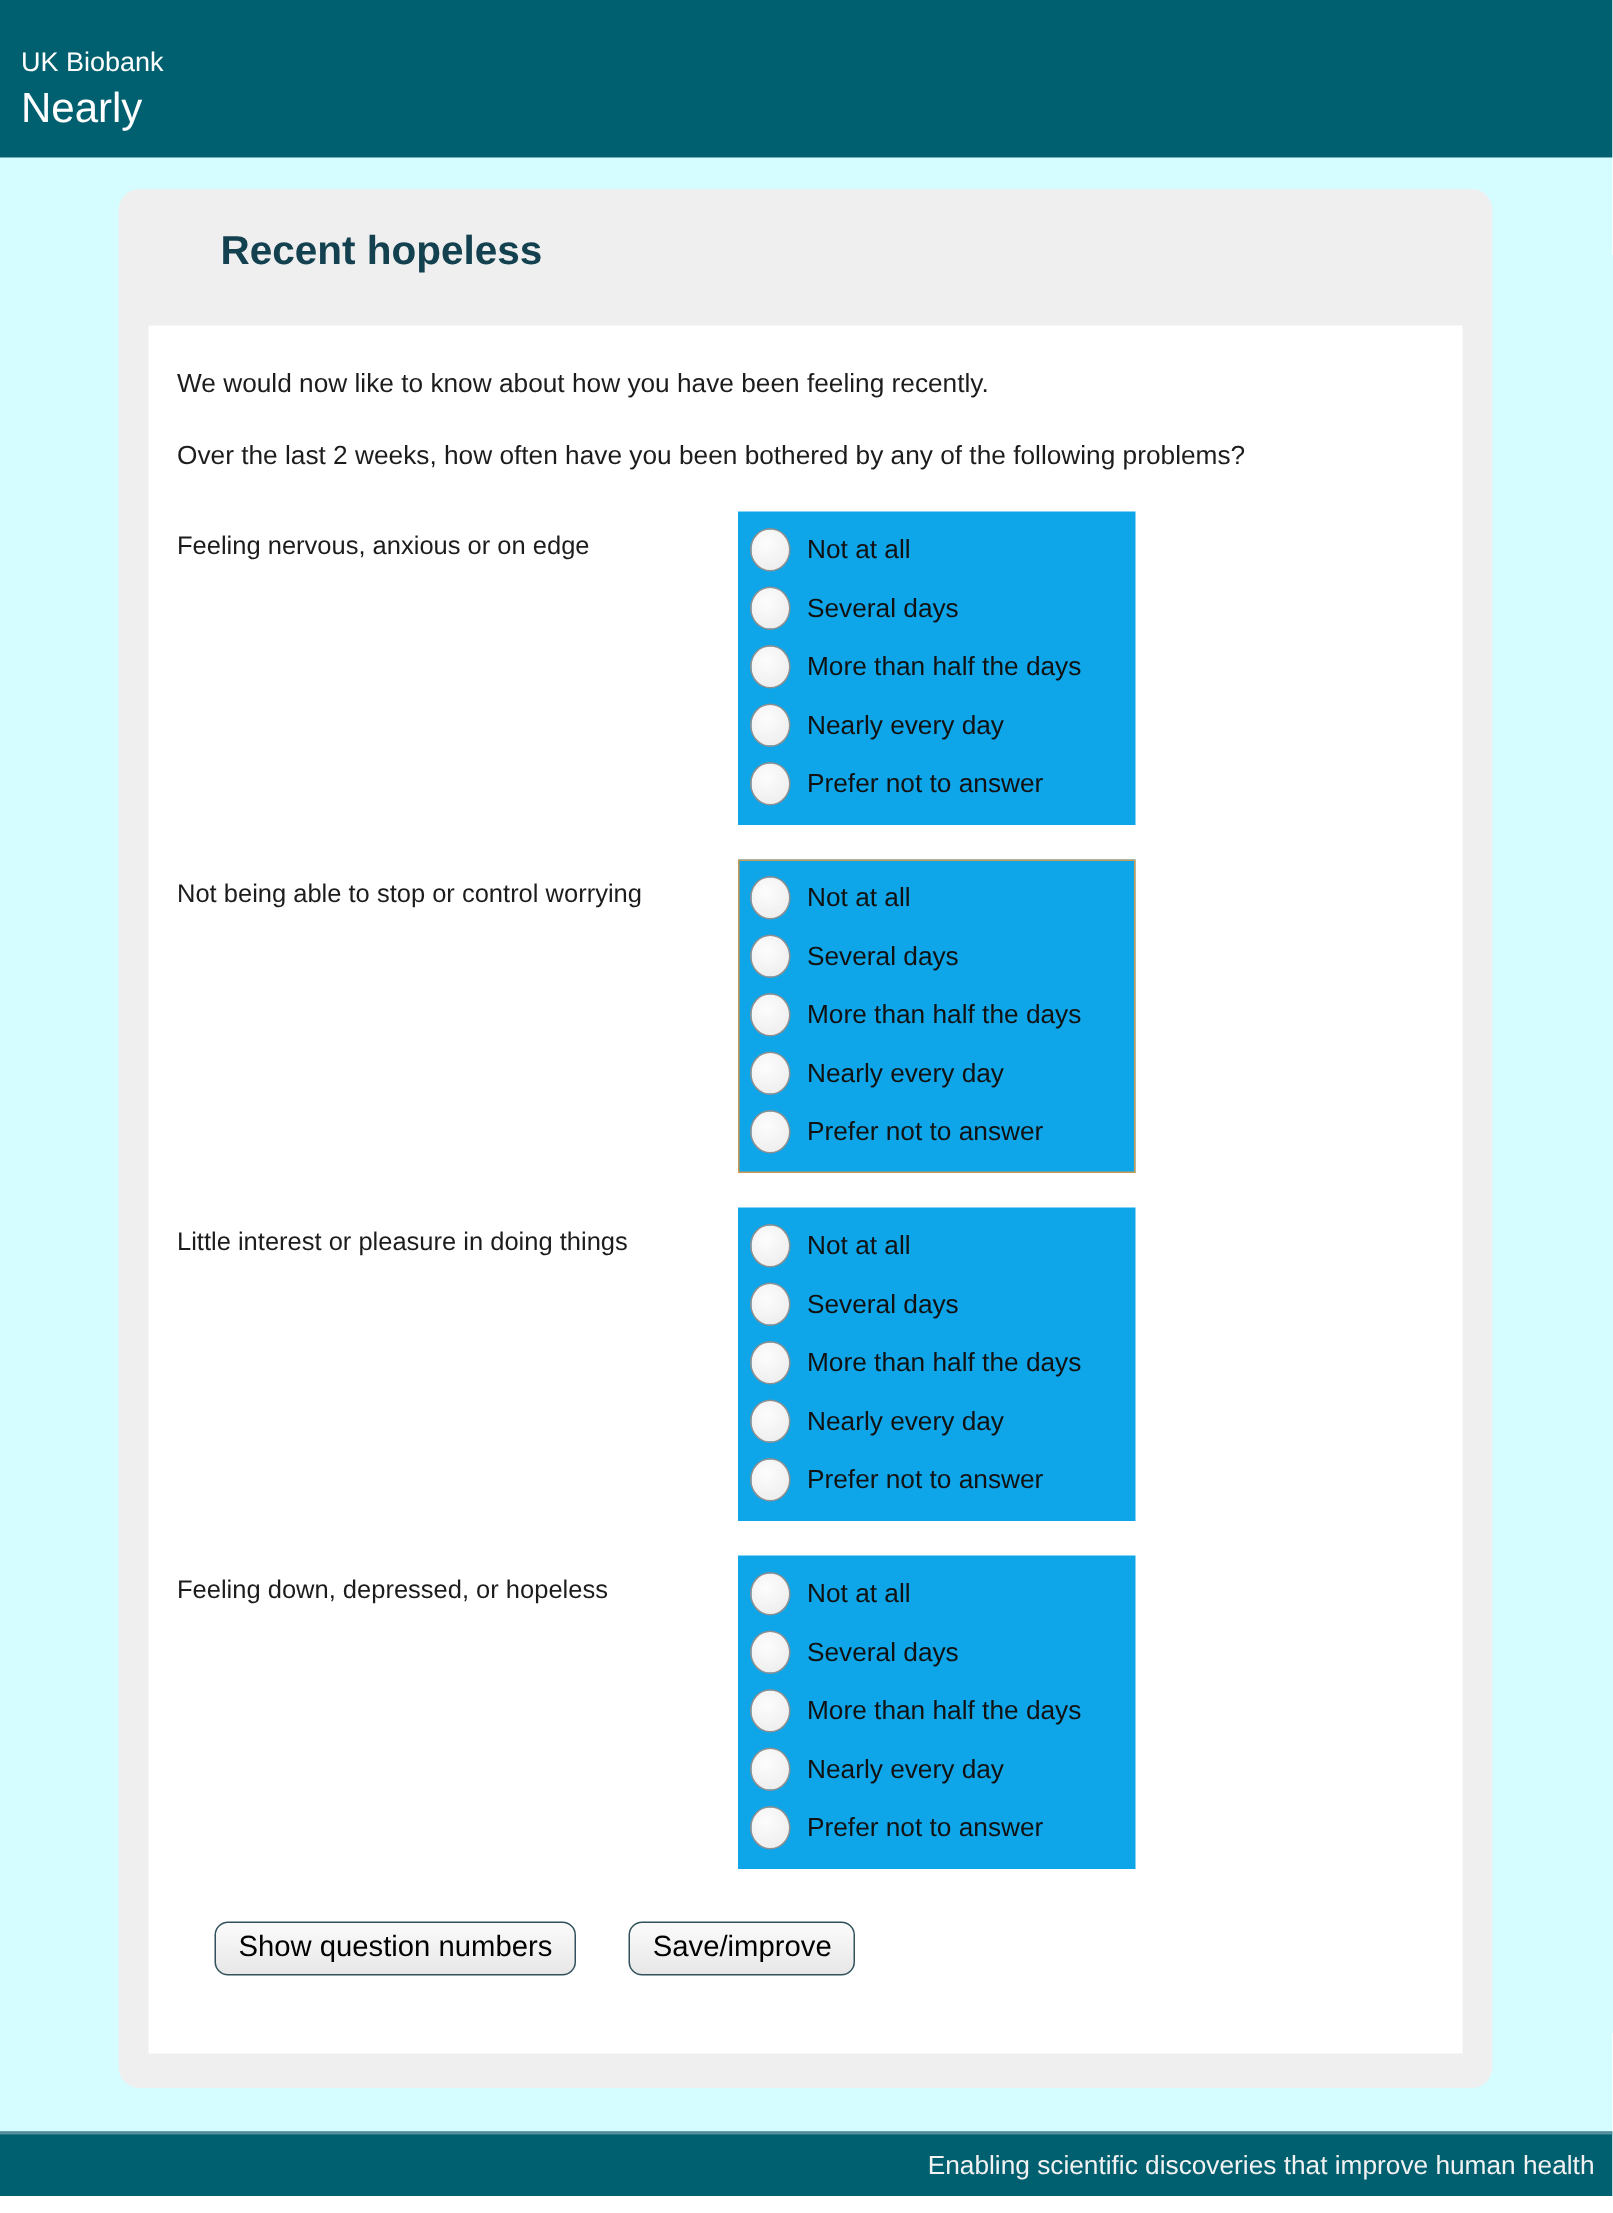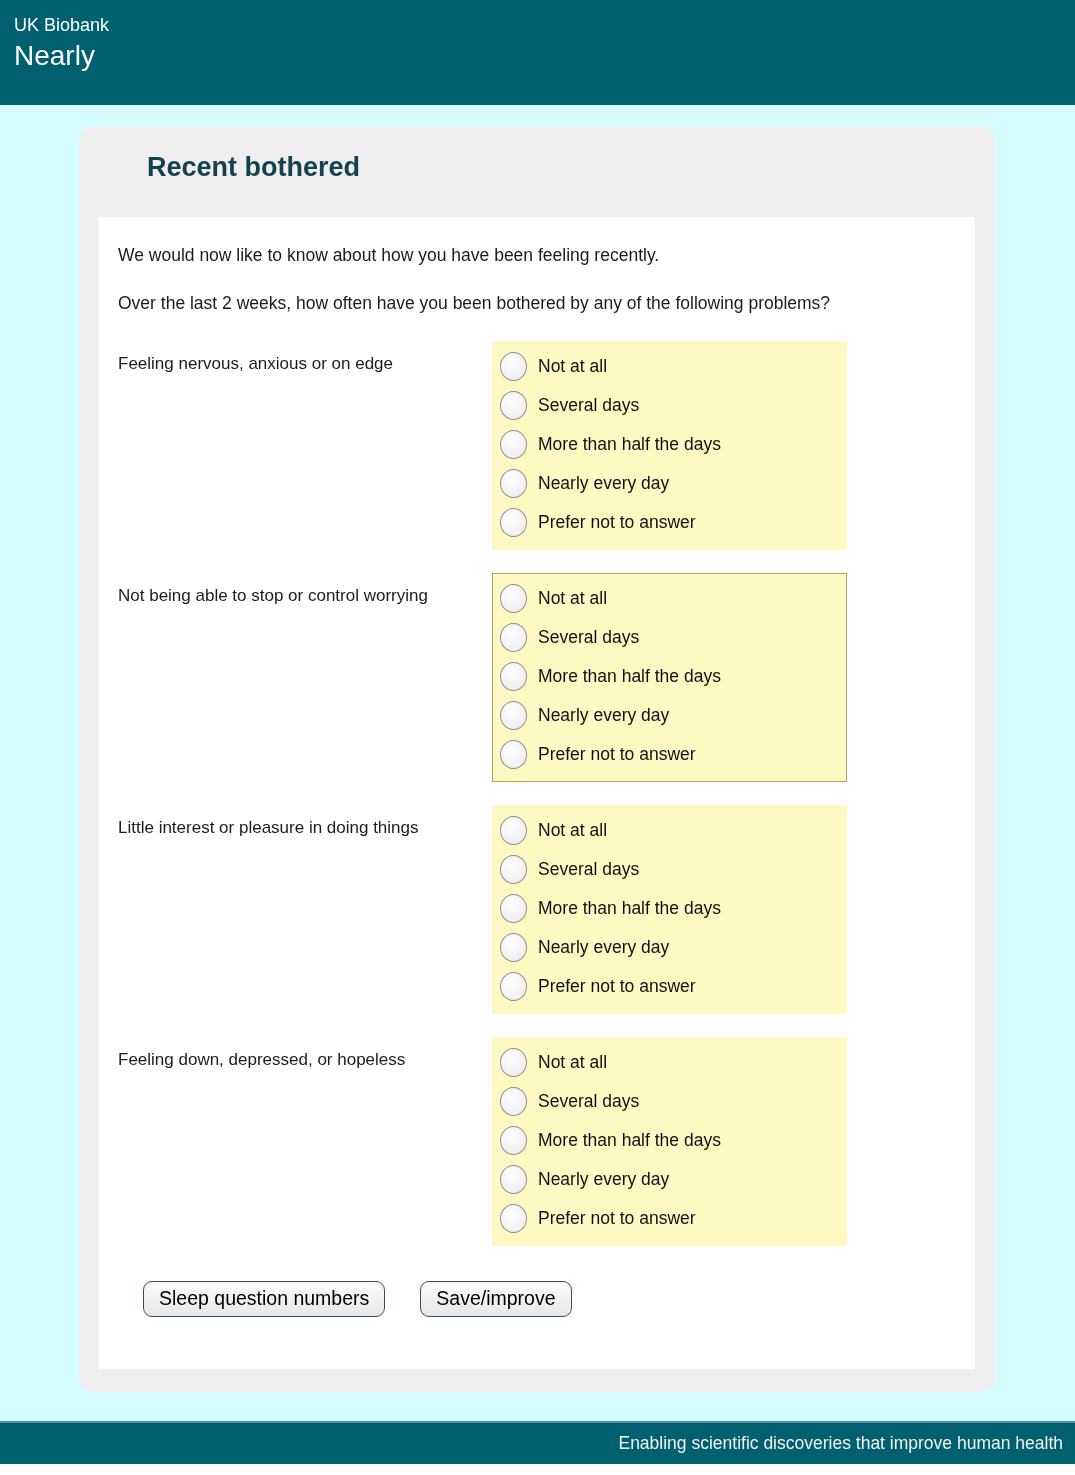--- a/index.html
+++ b/index.html
@@ -9,21 +9,21 @@
     font-family: "Liberation Sans", sans-serif;
     color: #1c1c1c;
   }
 
   
   .header {
     height: 105px;
     background: #00606f;
     display: flex;
     justify-content: space-between;
-    align-items: flex-start;
+    align-items: center;
     padding: 14px 30px 0 14px;
     position: relative;
   }
   .header-titles { color: #ffffff; }
   .app-title { font-size: 18px; line-height: 1.25; }
   .page-subtitle { font-size: 28px; line-height: 1.2; margin-top: 2px; }
 
   .logo {
     position: relative;
     color: #ffffff;
@@ -80,22 +80,22 @@
     margin-bottom: 23px;
   }
   .question-label {
     width: 374px;
     padding: 12px 18px 0 0;
     font-size: 17px;
     line-height: 1.35;
     flex-shrink: 0;
   }
   .options-box {
-    width: 355px;
-    background: #fef9c3;
+    width: 265px;
+    background: #0ea5e9;
     border: 1px solid transparent;
     padding: 5px 0 7px 0;
   }
   .options-box.highlighted { border-color: #cc9a52; }
   .option {
     display: flex;
     align-items: center;
     height: 39px;
     padding-left: 7px;
     cursor: pointer;
@@ -159,21 +159,21 @@
 
 <div class="header">
   <div class="header-titles">
     <div class="app-title">UK Biobank</div>
     <div class="page-subtitle">Nearly</div>
   </div>
 </div>
 
 <div class="main">
   <div class="card">
-    <div class="page-heading">Recent bothered</div>
+    <div class="page-heading">Recent hopeless</div>
     <div class="panel">
       <div class="intro">
         <p>We would now like to know about how you have been feeling recently.</p>
         <p>Over the last 2 weeks, how often have you been bothered by any of the following problems?</p>
       </div>
 
       <div class="questions">
   <div class="question-row">
     <div class="question-label">Feeling nervous, anxious or on edge</div>
     <div class="options-box">
@@ -289,21 +289,21 @@
 
   <label class="option">
     <span class="radio"></span>
     <span class="option-label">Prefer not to answer</span>
   </label>
 </div>
   </div>
 </div>
 
       <div class="buttons-row">
-        <button class="btn">Sleep question numbers</button>
+        <button class="btn">Show question numbers</button>
         <button class="btn">Save/improve</button>
       </div>
     </div>
 
   </div>
 </div>
 
 <div class="footer">
   <span class="footer-tagline">Enabling scientific discoveries that improve human health</span>
 </div>

